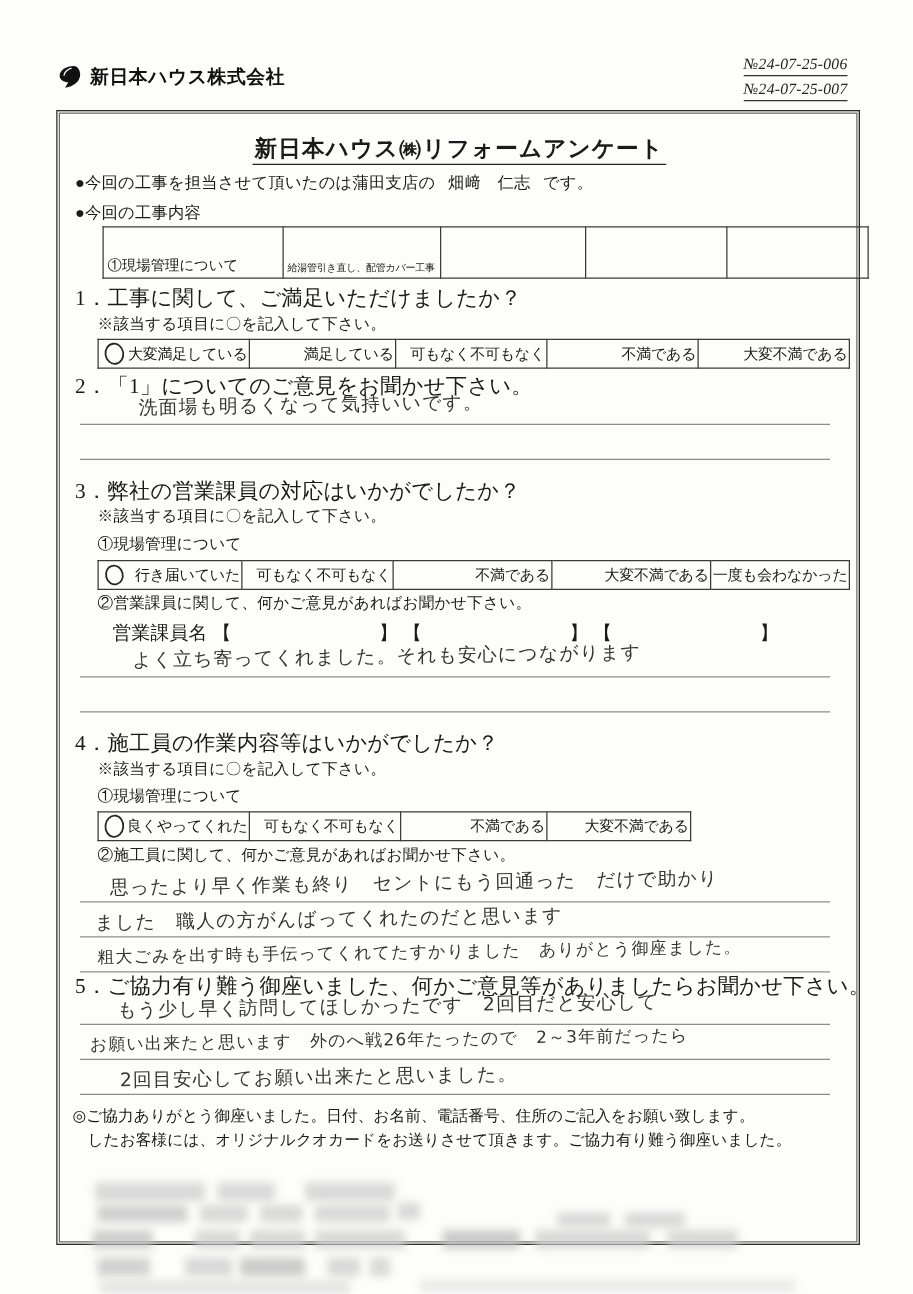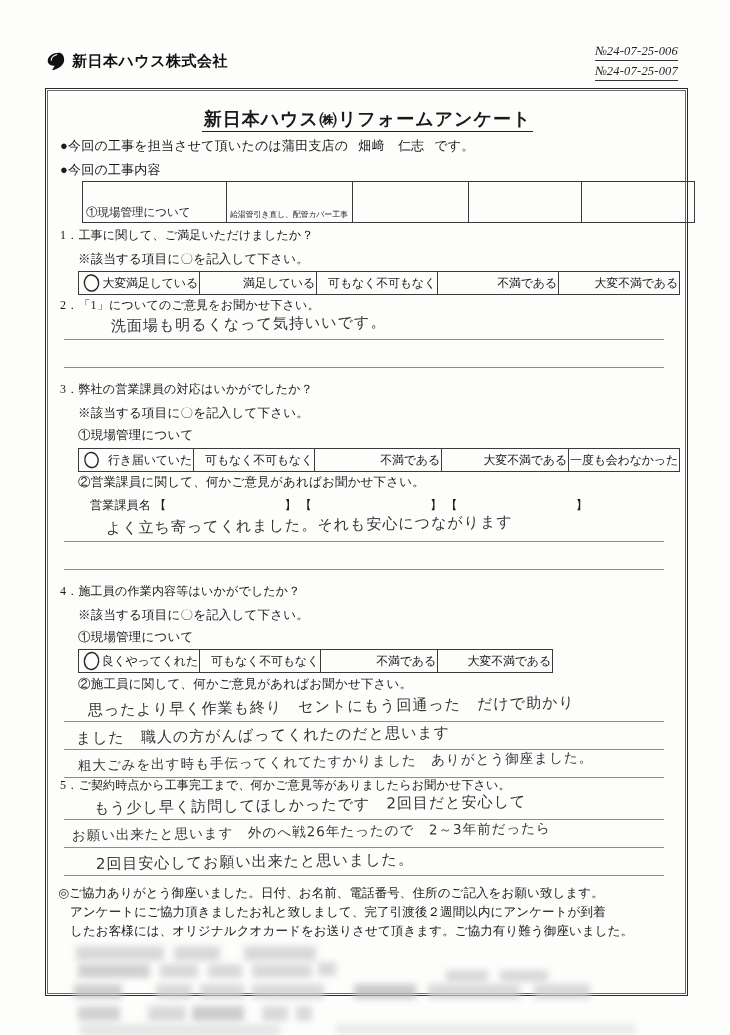--- a/index.html
+++ b/index.html
@@ -127,21 +127,21 @@
   .wt-c2 { width: 120px; }
   .wt-c3 { width: 110px; }
   .wt-c4 { width: 107px; }
   .wt-c5 { width: 107px; }
   .wt-text-1 { font-size: 11.5px; white-space: nowrap; }
   .wt-text-2 { font-size: 8px; white-space: nowrap; letter-spacing: -0.2px; }
 
   
   .q {
     position: absolute;
-    font-size: 12px;
+    font-size: 17px;
     letter-spacing: 0.2px;
     white-space: nowrap;
   }
   .note {
     position: absolute;
     font-size: 12.5px;
     letter-spacing: 0.2px;
     white-space: nowrap;
   }
   .sub {
@@ -195,21 +195,21 @@
     letter-spacing: 1px;
     transform: rotate(-0.9deg);
     transform-origin: left bottom;
     opacity: 0.92;
   }
   .hand.sm { font-size: 13.5px; }
 
   
   .bracket-row {
     position: absolute;
-    font-size: 12px;
+    font-size: 15px;
     white-space: nowrap;
     letter-spacing: 0.2px;
     font-family: Liberation Serif, serif;
   }
   .bracket-row .bk { display: inline-block; }
   .gap-a { display: inline-block; width: 118px; }
   .gap-b { display: inline-block; width: 118px; }
   .gap-c { display: inline-block; width: 118px; }
 
   
@@ -406,34 +406,33 @@
 
   <div class="rule" style="left:18px; top:632px; width:600px;"></div>
   <div class="rule" style="left:18px; top:660px; width:600px;"></div>
   <div class="rule" style="left:18px; top:688px; width:600px;"></div>
 
   <div class="hand" style="left:42px; top:612px;">思ったより早く作業も終り　セントにもう回通った　だけで助かり</div>
   <div class="hand" style="left:30px; top:640px;">ました　職人の方がんばってくれたのだと思います</div>
   <div class="hand sm" style="left:32px; top:668px;">粗大ごみを出す時も手伝ってくれてたすかりました　ありがとう御座ました。</div>
 
   <div class="q" style="left:14px; top:688px;">
-    <span>5．</span><span>ご契約時点から工事完工まで、何かご意見等がありましたらお聞かせ下さい。</span>
+    <span>5．</span><span>ご協力有り難う御座いました、何かご意見等がありましたらお聞かせ下さい。</span>
   </div>
 
   <div class="rule" style="left:18px; top:730px; width:600px;"></div>
   <div class="rule" style="left:18px; top:758px; width:600px;"></div>
   <div class="rule" style="left:18px; top:786px; width:600px;"></div>
 
   <div class="hand" style="left:48px; top:710px;">もう少し早く訪問してほしかったです　2回目だと安心して</div>
   <div class="hand sm" style="left:26px; top:738px;">お願い出来たと思います　外のへ戦26年たったので　2～3年前だったら</div>
   <div class="hand" style="left:50px; top:766px;">2回目安心してお願い出来たと思いました。</div>
 
   <div class="footer">
     <div class="f1">◎ご協力ありがとう御座いました。日付、お名前、電話番号、住所のご記入をお願い致します。</div>
-    <div class="f2">アンケートにご協力頂きましたお礼と致しまして、完了引渡後２週間以内にアンケートが到着</div>
     <div class="f3">したお客様には、オリジナルクオカードをお送りさせて頂きます。ご協力有り難う御座いました。</div>
   </div>
 
   <div class="redact-area">
     <div class="blk" style="left:20px;  top:2px;  width:88px;  height:15px;"></div>
     <div class="blk" style="left:118px; top:2px;  width:46px;  height:15px;"></div>
     <div class="blk" style="left:188px; top:2px;  width:72px;  height:15px;"></div>
     <div class="blk" style="left:22px;  top:20px; width:72px;  height:14px; background:#c4c4c4;"></div>
     <div class="blk" style="left:104px; top:20px; width:38px;  height:14px;"></div>
     <div class="blk" style="left:152px; top:20px; width:34px;  height:14px;"></div>

